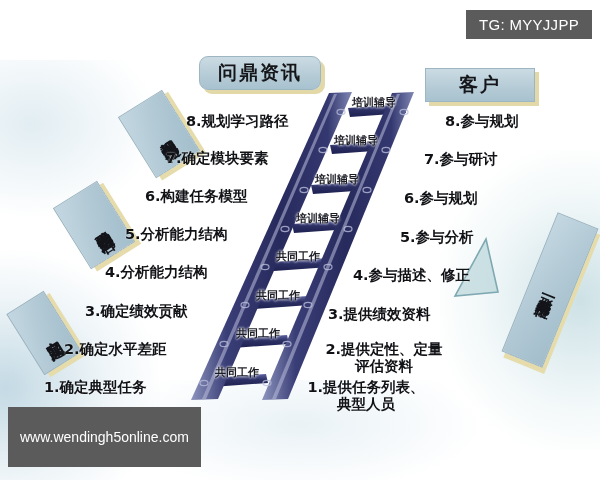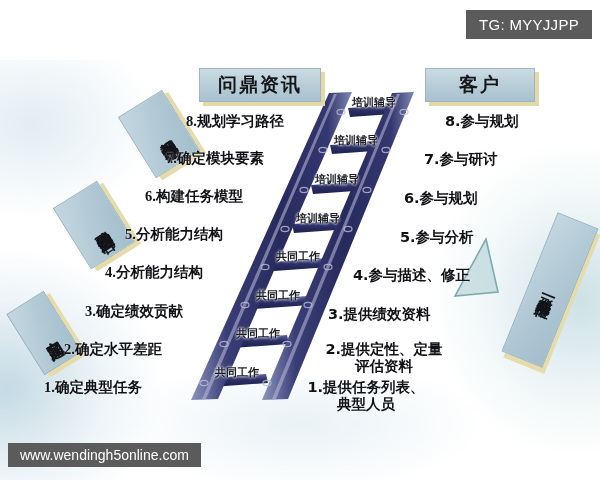--- a/index.html
+++ b/index.html
@@ -64,21 +64,21 @@
     font-weight: bold;
     display: flex;
     align-items: center;
     justify-content: center;
     letter-spacing: 2px;
   }
   .plaque-h {
     font-size: 19px;
     height: 32px;
   }
-  #hdr-info { left: 199px; top: 68px; width: 120px; }
+  #hdr-info { left: 199px; top: 56px; width: 120px; border-radius: 9px; }
   #hdr-client { left: 425px; top: 68px; width: 108px; }
 
   
   .vlabel {
     position: absolute;
     background: linear-gradient(110deg, #c3d7e1 0%, #b0c8d4 55%, #a3bdcb 100%);
     border: 1px solid #9ab3bf;
     box-shadow: 4px 5px 0 0 #e6dcab;
     color: #14151a;
     font-weight: bold;
@@ -148,42 +148,42 @@
     font-weight: bold;
     font-size: 14.5px;
     white-space: nowrap;
     line-height: 1.18;
     text-shadow: 0 0 2px rgba(255,255,255,0.85);
   }
   .item.two-line {
     white-space: normal;
     text-align: center;
   }
-  .left-item { text-align: left; font-family: Liberation Serif, serif; }
+  .left-item { text-align: left; }
 
   
   #badge-tg {
     position: absolute;
     right: 8px;
     top: 10px;
     background: #5b5b5b;
     color: #ffffff;
     font-size: 15px;
     padding: 6px 13px;
     font-family: "Liberation Sans", sans-serif;
     letter-spacing: 0.3px;
   }
   #watermark {
     position: absolute;
     left: 8px;
     bottom: 13px;
     background: #5b5b5b;
     color: #ffffff;
     font-size: 14px;
-    padding: 4px 12px;
+    padding: 22px 12px;
     font-family: "Liberation Sans", sans-serif;
   }
 </style>
 </head>
 <body>
 
 <div id="stage">
 
   <div class="wash wash-topleft"></div>
   <div class="wash wash-left"></div>

